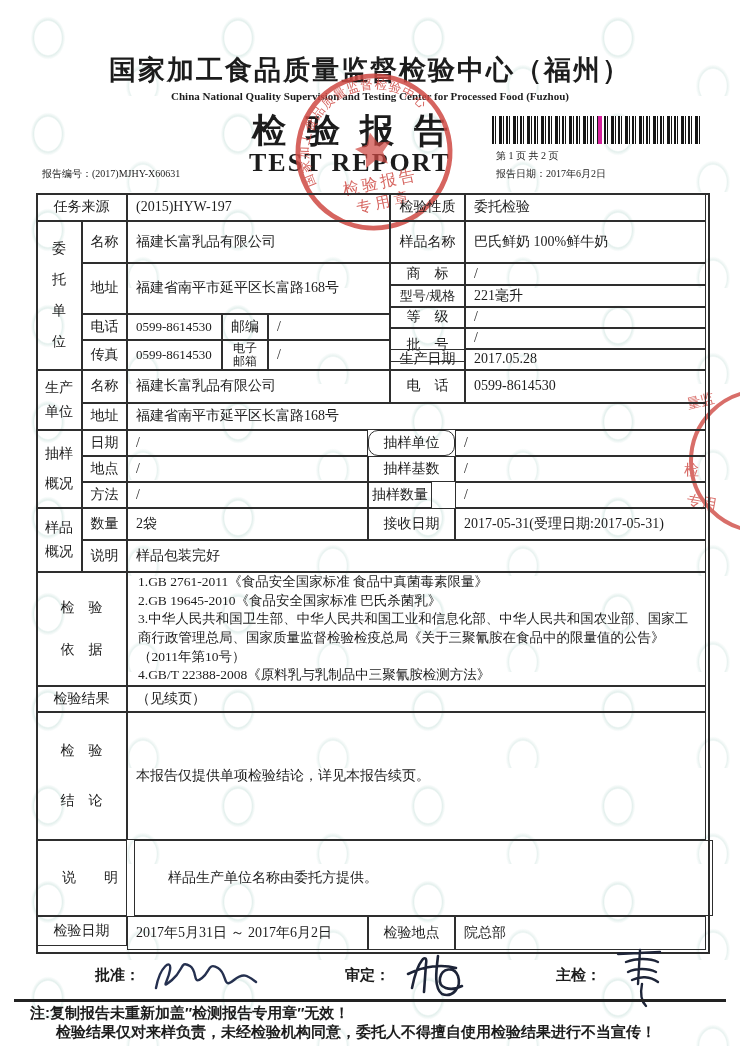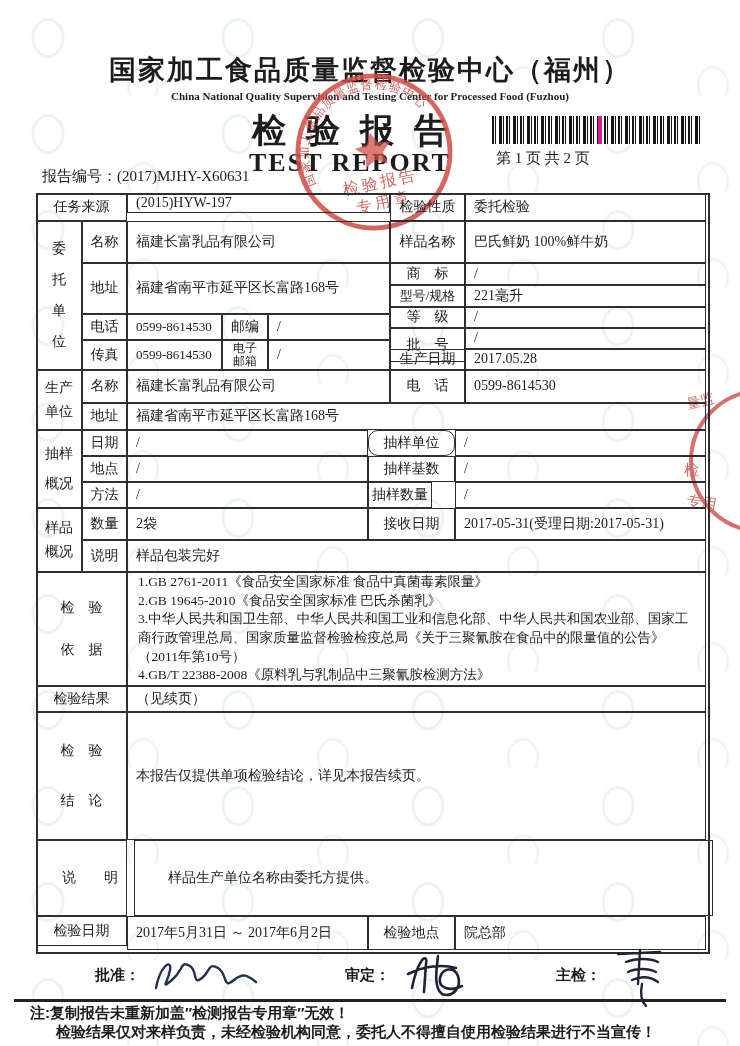--- a/index.html
+++ b/index.html
@@ -17,21 +17,21 @@
   .v{justify-content:flex-start;padding:0 8px;}
   .vgroup{flex-direction:column;justify-content:space-evenly;align-items:center;padding:4px 0;}
   .twoline{flex-direction:column;justify-content:center;align-items:center;gap:26px;}
   .twoline.big{gap:34px;}
   .small{font-size:12px;}
   .outer{position:absolute;border:2px solid #2e2e2e;pointer-events:none;}
   .hdr-cn{font-family:"Liberation Sans","DejaVu Sans",sans-serif;font-weight:700;font-size:27px;letter-spacing:2px;text-align:center;}
   .hdr-en{font-weight:700;font-size:11px;text-align:center;}
   .title-cn{font-family:"Liberation Sans","DejaVu Sans",sans-serif;font-weight:700;font-size:34px;letter-spacing:20px;text-indent:20px;text-align:center;}
   .title-en{font-weight:700;font-size:26px;letter-spacing:2px;text-align:center;}
-  .meta{font-size:15px;}
+  .meta{font-size:10px;}
   .barcode{background:repeating-linear-gradient(90deg,#151515 0 2px,#fff 2px 3px,#151515 3px 4px,#fff 4px 7px,#151515 7px 10px,#fff 10px 11px,#151515 11px 12px,#fff 12px 14px);}
   .basis-box{position:absolute;box-sizing:border-box;border:1px solid #2e2e2e;font-size:13.5px;line-height:1.38;padding:8px 10px;display:flex;flex-direction:column;justify-content:center;}
   .basis-box p{margin:0;}
   .sigrow{font-size:15px;font-weight:700;font-family:"Liberation Sans","DejaVu Sans",sans-serif;}
   .noteline{font-size:15px;font-weight:700;font-family:"Liberation Sans","DejaVu Sans",sans-serif;}
   .stamp{position:absolute;left:292px;top:70px;width:164px;height:164px;transform:rotate(-12deg);opacity:.85;pointer-events:none;}
   .edgestamp{position:absolute;left:676px;top:383px;width:64px;height:155px;overflow:hidden;opacity:.8;pointer-events:none;}
 </style>
 </head>
 <body>
@@ -43,20 +43,23 @@
   <div class="abs title-cn" style="left:0;top:108px;width:700px;">检验报告</div>
   <div class="abs title-en" style="left:0;top:148px;width:700px;">TEST REPORT</div>
 
   <div class="abs barcode" style="left:492px;top:116px;width:210px;height:28px;"></div>
   <div class="abs" style="left:598px;top:116px;width:4px;height:28px;background:#d6219c;"></div>
   <div class="abs meta" style="left:496px;top:149px;width:220px;">第 1 页  共 2 页</div>
 
   <div class="abs meta" style="left:42px;top:167px;width:340px;">
     <span>报告编号：</span><span>(2017)MJHY-X60631</span>
   </div>
+  <div class="abs meta" style="left:496px;top:167px;width:240px;">
+    <span>报告日期：</span><span>2017年6月2日</span>
+  </div>
 
   <svg class="stamp" viewBox="0 0 164 164">
     <circle cx="82" cy="82" r="76" fill="none" stroke="#cf4a44" stroke-width="5"></circle>
     <path id="arcP" d="M 22,112 A 66,66 0 1 1 142,112" fill="none"></path>
     <text font-size="12.5" fill="#cf4a44" font-family="Liberation Sans,sans-serif" letter-spacing="1">
       <textPath href="#arcP" xlink:href="#arcP" startOffset="4%">国家加工食品质量监督检验中心</textPath>
     </text>
     <path d="M82 62 l5.5 11.5 12.5 1.6 -9.2 8.7 2.4 12.4 -11.2-6.1 -11.2 6.1 2.4-12.4 -9.2-8.7 12.5-1.6 z" fill="#cf4a44" opacity=".85"></path>
     <text x="82" y="118" text-anchor="middle" font-size="16" fill="#cf4a44" font-family="Liberation Sans,sans-serif" letter-spacing="3">检验报告</text>
     <text x="82" y="138" text-anchor="middle" font-size="15" fill="#cf4a44" font-family="Liberation Sans,sans-serif" letter-spacing="4">专用章</text>
@@ -65,21 +68,21 @@
   <div class="edgestamp">
     <svg width="140" height="155" viewBox="0 0 140 155">
       <circle cx="85" cy="78" r="70" fill="none" stroke="#cf4a44" stroke-width="4"></circle>
       <text x="12" y="26" font-size="14" fill="#cf4a44" font-family="Liberation Sans,sans-serif" transform="rotate(-14 12 26)">量监</text>
       <text x="8" y="92" font-size="15" fill="#cf4a44">检</text>
       <text x="10" y="122" font-size="15" fill="#cf4a44" transform="rotate(10 10 122)">专用</text>
     </svg>
   </div>
 
   <div class="cell c" style="left:36px;top:193px;width:91px;height:28px;">任务来源</div>
-  <div class="cell v" style="left:127px;top:193px;width:263px;height:20px;">(2015)HYW-197</div>
+  <div class="cell v" style="left:127px;top:193px;width:263px;height:28px;">(2015)HYW-197</div>
   <div class="cell c" style="left:390px;top:193px;width:75px;height:28px;">检验性质</div>
   <div class="cell v" style="left:465px;top:193px;width:241px;height:28px;">委托检验</div>
 
   <div class="cell vgroup" style="left:36px;top:221px;width:46px;height:149px;">
     <span>委</span>
     <span>托</span>
     <span>单</span>
     <span>位</span>
   </div>
   <div class="cell c" style="left:82px;top:221px;width:45px;height:42px;">名称</div>

